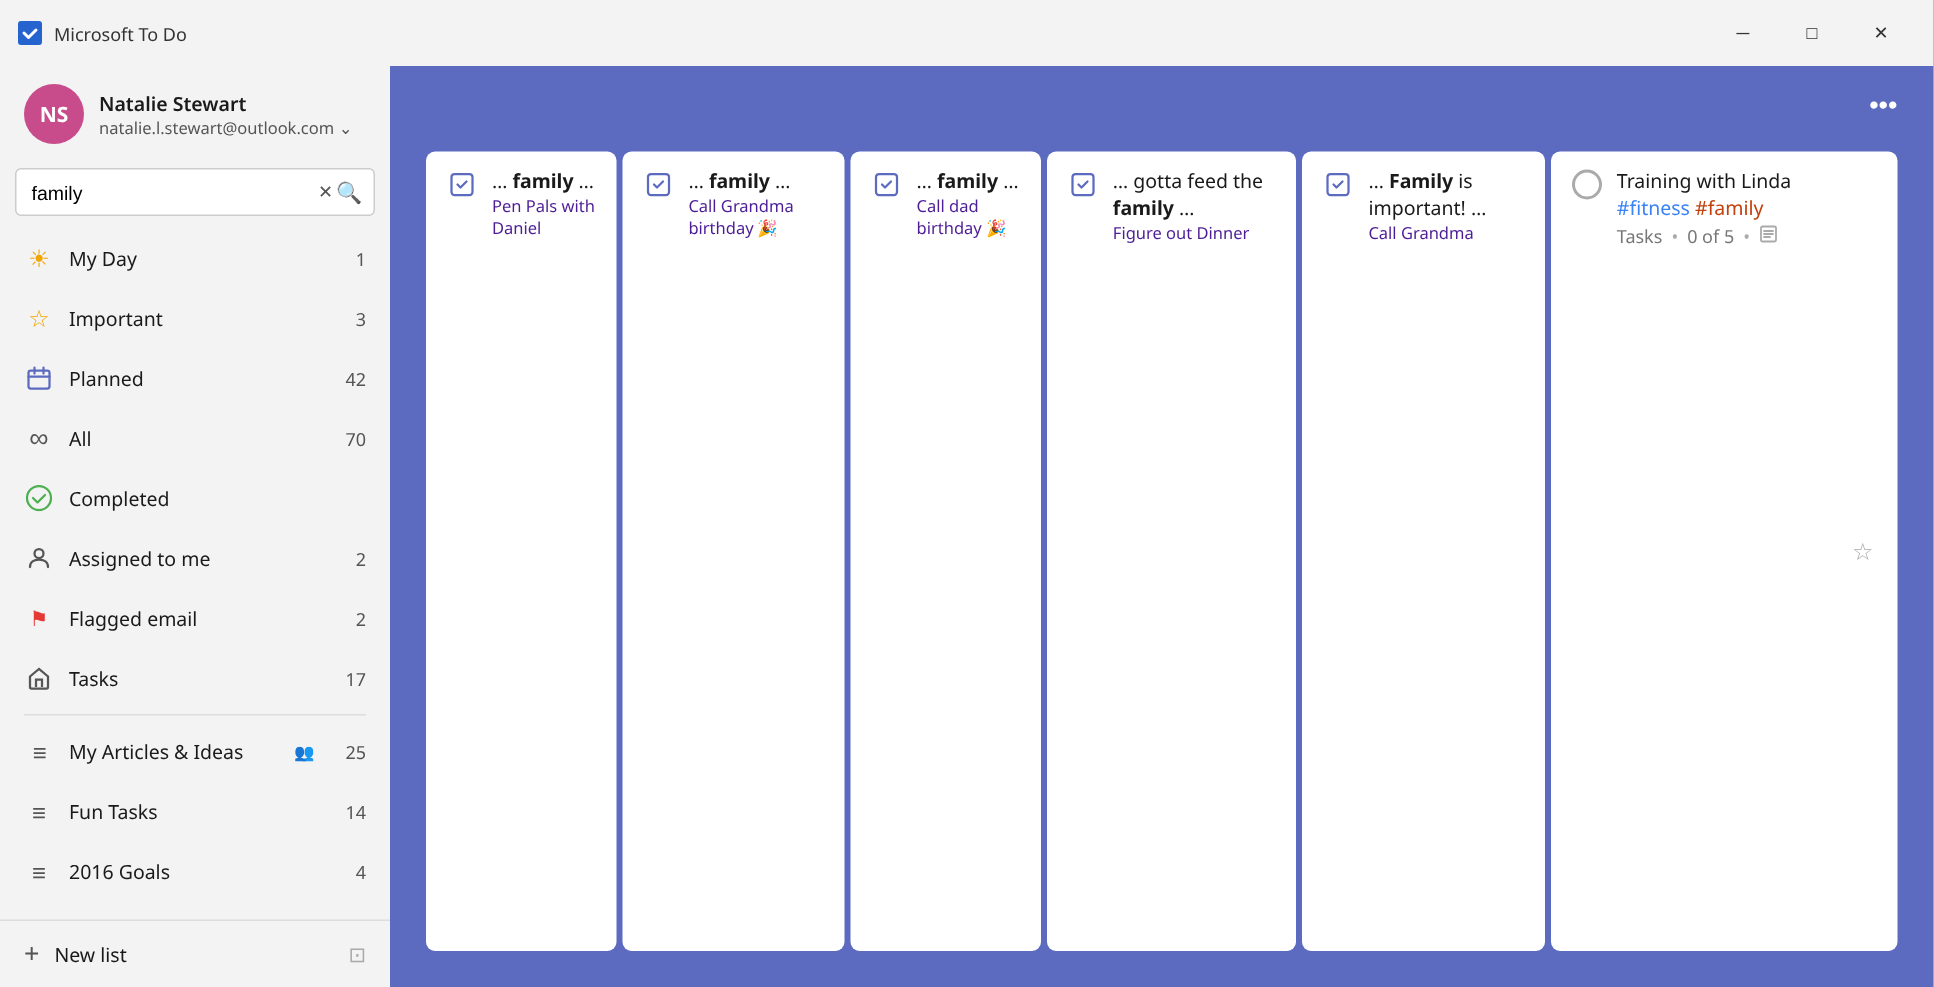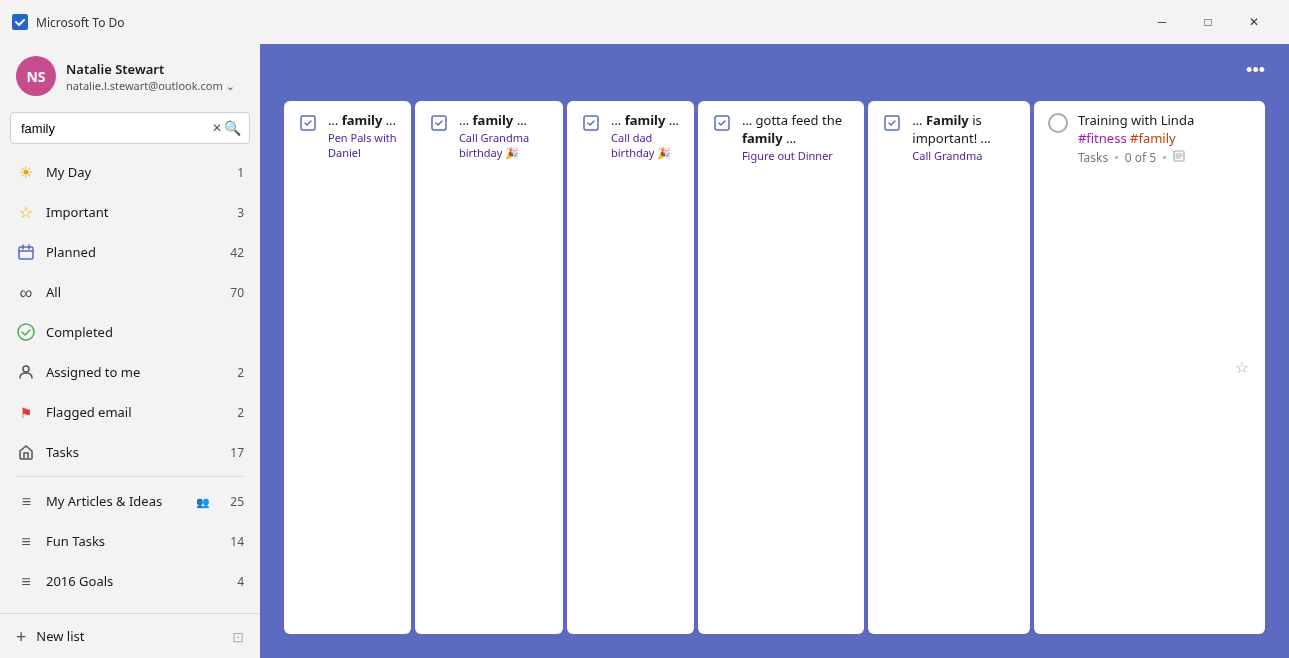--- a/index.html
+++ b/index.html
@@ -524,21 +524,21 @@
         <div class="result-body">
           <div class="result-title">… <span class="bold">Family</span> is important! …</div>
           <div class="result-subtitle">Call Grandma</div>
         </div>
       </div>
 
       <div class="result-item">
         <div class="result-circle"></div>
         <div class="result-body">
           <div class="result-title">
-            Training with Linda <span class="hashtag" style="color:#a21caf;">#fitness</span> <span class="hashtag" style="color:#c2410c;">#family</span>
+            Training with Linda <span class="hashtag" style="color:#3b82f6;">#fitness</span> <span class="hashtag" style="color:#c2410c;">#family</span>
           </div>
           <div class="result-meta">
             <span>Tasks</span>
             <span class="result-meta-dot">•</span>
             <span>0 of 5</span>
             <span class="result-meta-dot">•</span>
             <span style="font-size:12px;">
               <svg width="12" height="12" viewBox="0 0 12 12" fill="none">
                   <rect x="1" y="1" width="10" height="10" rx="1" stroke="#aaa" stroke-width="1.2"></rect>
                   <path d="M3 4h6M3 6h6M3 8h4" stroke="#aaa" stroke-width="1.2" stroke-linecap="round"></path>

